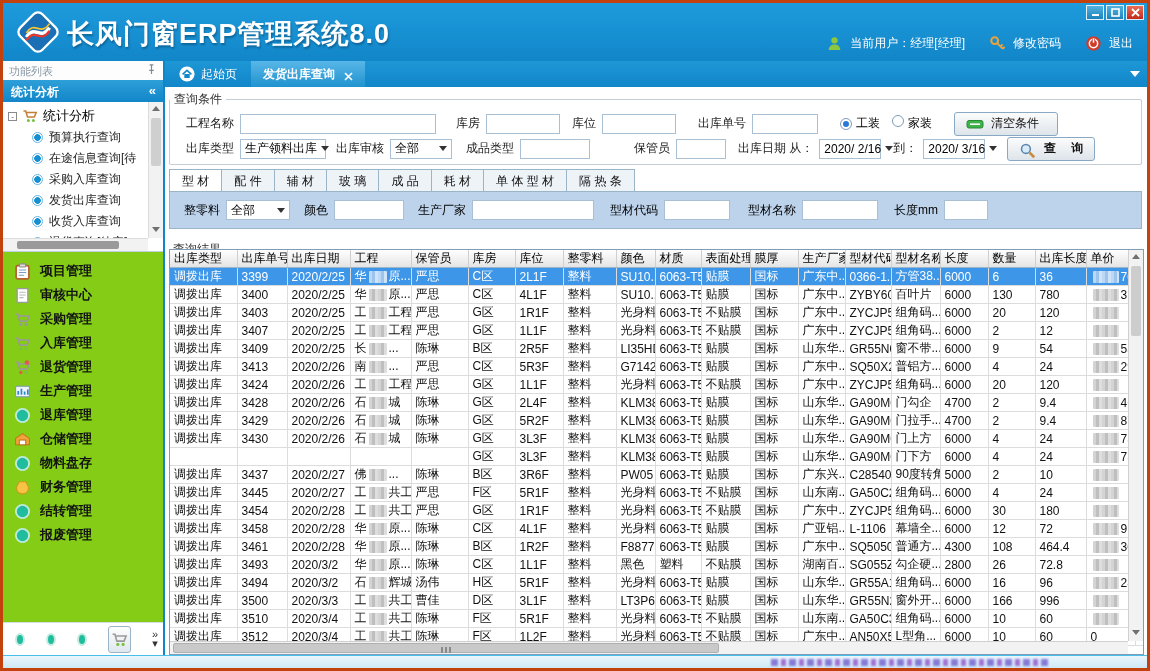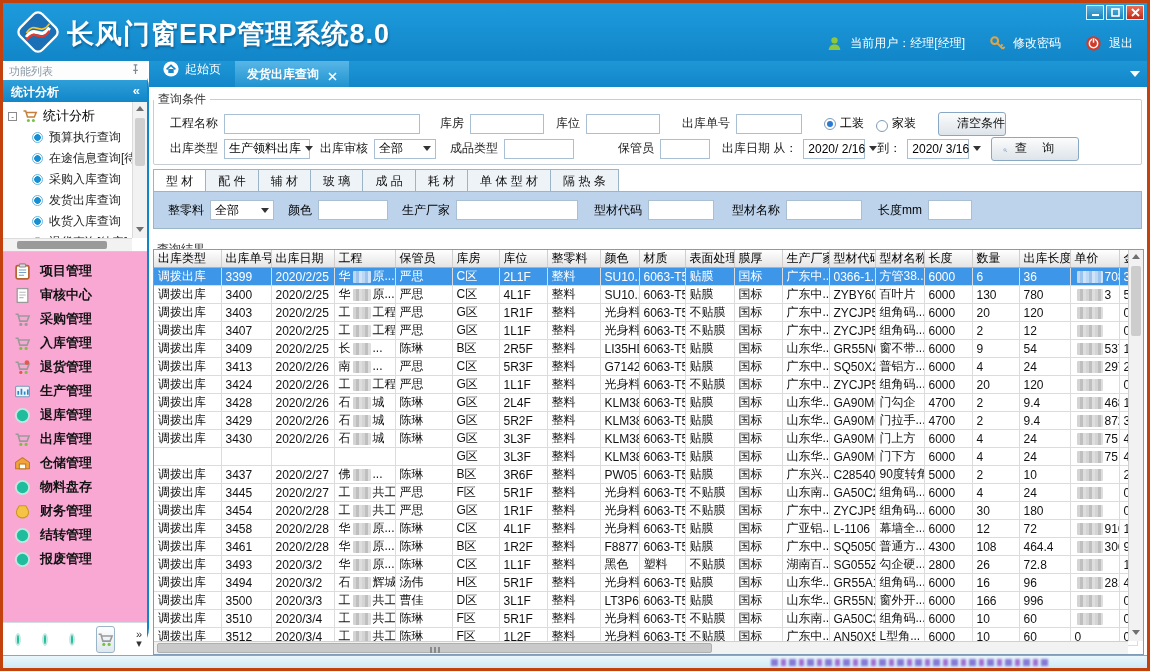--- a/index.html
+++ b/index.html
@@ -15,21 +15,21 @@
   .wbtn.close { background:linear-gradient(#ea6e57,#c22b18); }
   .wbtn svg { width:9px; height:9px; }
   .userbar { position:absolute; right:14px; top:32px; display:flex; align-items:center; gap:7px; color:#fff; font-size:12px; white-space:nowrap; }
   .userbar .ic { width:17px; height:17px; display:inline-block; }
   .userbar .gap { width:10px; }
 
   
   .mainrow { position:absolute; top:58px; left:0; right:0; bottom:13px; display:flex; }
 
   
-  .sidebar { width:146px; flex:none; position:relative; background:#f9a8d4; border-right:2px solid #0f86c8;border-radius:27px; }
+  .sidebar { width:162px; flex:none; position:relative; background:#84cc16; border-right:2px solid #0f86c8; }
   .func-title { height:19px; color:#8a99a5; font-size:11px; padding:3px 6px; position:relative; background:#fdfdfd; }
   .func-title .pin { position:absolute; right:6px; top:3px; width:11px; height:12px; }
   .section-hdr { height:22px; background:linear-gradient(#2e9fd8,#1186c9); color:#fff; font-weight:bold; font-size:12px; padding:4px 8px; position:relative; }
   .collapse { position:absolute; right:7px; top:3px; font-size:13px; font-weight:bold; cursor:pointer; }
   .treebox { position:relative; height:150px; border-bottom:1px solid #bcd2e2; overflow:hidden; background:#fff; }
   .tree-inner { position:absolute; left:0; top:0; right:15px; bottom:13px; overflow:hidden; padding:3px 0 0 5px; }
   .tree-root { display:flex; align-items:center; gap:5px; font-size:13px; height:22px; white-space:nowrap; }
   .expand-box { width:9px; height:9px; border:1px solid #8a8a8a; font-size:8px; line-height:7px; text-align:center; color:#444; background:#fff; flex:none; }
   .tree-root .ic { width:16px; height:14px; flex:none; }
   .tree-item { display:flex; align-items:center; gap:6px; height:21px; padding-left:24px; font-size:12px; white-space:nowrap; cursor:pointer; color:#222; }
@@ -47,39 +47,39 @@
   .menu-item .ic { width:17px; height:17px; flex:none; }
   .side-toolbar { position:absolute; bottom:0; left:0; right:0; height:33px; border-top:1px solid #d4dde4; display:flex; align-items:center; padding:0 5px 0 12px; gap:21px; background:#fff; }
   .tool-dot { width:13px; height:13px; border-radius:50%; background:#1fbd9e; border:2px solid #c3ebe1; cursor:pointer; }
   .tool-btn { width:32px; height:27px; border:1px solid #9ab4c8; border-radius:3px; background:linear-gradient(#fefefe,#dfe7ee); display:flex; align-items:center; justify-content:center; margin-left:auto; cursor:pointer; }
   .tool-btn .ic { width:17px; height:17px; }
   .chev-right { font-size:11px; color:#333; line-height:9px; text-align:center; cursor:pointer; }
 
   
   .content { flex:1; position:relative; background:#fff; overflow:hidden; }
   .tabbar { position:absolute; top:0; left:0; right:0; height:26px; background:linear-gradient(#1e97d6,#1186c9); display:flex; }
-  .tab-home { display:flex; gap:6px; color:#fff; font-size:12px; padding:0 14px; cursor:pointer; }
+  .tab-home { display:flex; align-items:center; gap:6px; color:#fff; font-size:12px; padding:0 14px; cursor:pointer; }
   .tab-home .ic { width:16px; height:16px; }
   .tab-active { display:flex; align-items:center; gap:9px; color:#fff; font-weight:bold; font-size:12px; padding:0 12px; background:linear-gradient(#58b6e7,#2093cf); cursor:pointer; }
   .tab-close { width:9px; height:9px; }
   .tab-dd { position:absolute; right:7px; top:10px; width:0; height:0; border-left:5px solid transparent; border-right:5px solid transparent; border-top:6px solid #fff; cursor:pointer; }
 
   .qbox { position:absolute; left:4px; right:5px; top:30px; height:74px; border:1px solid #c6cdd4; border-radius:2px; font-size:12px; background:#fff; padding-top:3px; }
   .qbox legend { padding:0 4px; color:#333; font-size:12px; }
   .qrow { display:flex; align-items:center; height:25px; margin-left:16px; gap:6px; white-space:nowrap; }
   .qlabel { color:#1a1a1a; }
   .txt { height:20px; border:1px solid #a9c0d4; background:#fff; font-size:12px; padding:0 3px; }
   .combo { height:20px; border:1px solid #a9c0d4; background:#fff; display:inline-flex; align-items:center; font-size:12px; padding-left:4px; cursor:pointer; }
   .combo .carr { margin-left:auto; padding:0 4px; }
   .carr i { display:block; width:0; height:0; border-left:4px solid transparent; border-right:4px solid transparent; border-top:5px solid #333; }
   .radio { width:12px; height:12px; border-radius:50%; border:1px solid #7d9cba; background:#fff; display:inline-block; position:relative; cursor:pointer; }
   .radio.sel::after { content:""; position:absolute; left:2px; top:2px; width:6px; height:6px; border-radius:50%; background:#2a7ad4; }
   .btn { height:24px; border:1px solid #88a8c4; border-radius:3px; background:linear-gradient(#fcfcfc,#dde4ea); display:inline-flex; align-items:center; gap:7px; padding:0 11px; font-size:12px; cursor:pointer; color:#111; }
   .btn .ic { width:18px; height:14px; }
-  .btn.search { letter-spacing:6px; padding-right:18px; }
+  .btn.search { letter-spacing:6px; padding-right:5px;font-weight:bold; }
 
   .mtabs { position:absolute; left:4px; top:108px; height:22px; display:flex; }
   .mtab { padding:3px 12px; border:1px solid #9ab4c8; border-bottom:none; border-left:none; background:#eef3f8; font-size:12px; white-space:nowrap; cursor:pointer; color:#111; }
   .mtab:first-child { border-left:1px solid #9ab4c8; }
   .mtab.active { background:#fff; font-weight:normal; position:relative; z-index:2; }
   .mfilter { position:absolute; left:4px; right:5px; top:130px; height:38px; background:#bdd3ec; border:1px solid #9ab4c8; display:flex; align-items:center; font-size:12px; padding-left:14px; gap:6px; white-space:nowrap; }
   .rtitle { position:absolute; left:8px; top:172px; font-size:12px; color:#333;margin-top:8px; }
 
   .tablewrap { position:absolute; left:4px; right:3px; top:188px; bottom:0; border:1px solid #7f9db9; overflow:hidden; background:#fff; }
   table { border-collapse:collapse; table-layout:fixed; width:983px; }
@@ -266,28 +266,20 @@
             <span>生产管理</span>
           </div>
           <div class="menu-item">
             <span class="ic"><svg viewBox="0 0 16 16">
                 <circle cx="8" cy="8" r="6.2" fill="#1fbd9e" stroke="#bfe9df" stroke-width="1.8"></circle>
               </svg></span>
             <span>退库管理</span>
           </div>
           <div class="menu-item">
             <span class="ic"><svg viewBox="0 0 16 16">
-                <path d="M1.5 3h2.2l1.8 6.5h6.8l1.9-4.8H4.4" fill="none" stroke="#9a9a9a" stroke-width="1.5"></path>
-                <circle cx="6.4" cy="12.6" r="1.5" fill="#7ac143"></circle>
-                <circle cx="11.4" cy="12.6" r="1.5" fill="#7ac143"></circle>
-              </svg></span>
-            <span>出库管理</span>
-          </div>
-          <div class="menu-item">
-            <span class="ic"><svg viewBox="0 0 16 16">
                 <path d="M1.5 7L8 2.5 14.5 7v6h-13z" fill="#f2a33c" stroke="#c07818"></path>
                 <rect x="5" y="8.5" width="6" height="4.5" fill="#fff" stroke="#c07818"></rect>
               </svg></span>
             <span>仓储管理</span>
           </div>
           <div class="menu-item">
             <span class="ic"><svg viewBox="0 0 16 16">
                 <circle cx="8" cy="8" r="6.2" fill="#1fbd9e" stroke="#bfe9df" stroke-width="1.8"></circle>
               </svg></span>
             <span>物料盘存</span>
@@ -353,25 +345,25 @@
           <span class="qlabel" style="margin-left:14px">库房</span>
           <input class="txt" style="width: 74px;">
           <span class="qlabel" style="margin-left:6px">库位</span>
           <input class="txt" style="width: 74px;">
           <span class="qlabel" style="margin-left:16px">出库单号</span>
           <input class="txt" style="width: 66px;">
           <span style="margin-left:16px; display:inline-flex; align-items:center; gap:4px">
             <span class="radio sel"></span>
             <span>工装</span>
           </span>
-          <span style="margin-left:6px; display:inline-flex; align-items:flex-end; gap:4px">
+          <span style="margin-left:6px; display:inline-flex; align-items:flex-start; gap:4px">
             <span class="radio"></span>
             <span>家装</span>
           </span>
-          <button class="btn" style="margin-left:16px; width:68px">
+          <button class="btn" style="margin-left:16px; width:104px">
             <span class="ic"><svg viewBox="0 0 18 14">
                   <rect x="1" y="3.5" width="16" height="7.5" rx="2" fill="#3cb44a" stroke="#2a8a36"></rect>
                   <path d="M4 7.2h10" stroke="#fff" stroke-width="1.6"></path>
                 </svg></span>
             <span>清空条件</span>
           </button>
         </div>
         <div class="qrow">
           <span class="qlabel">出库类型</span>
           <span class="combo" style="width:86px">

